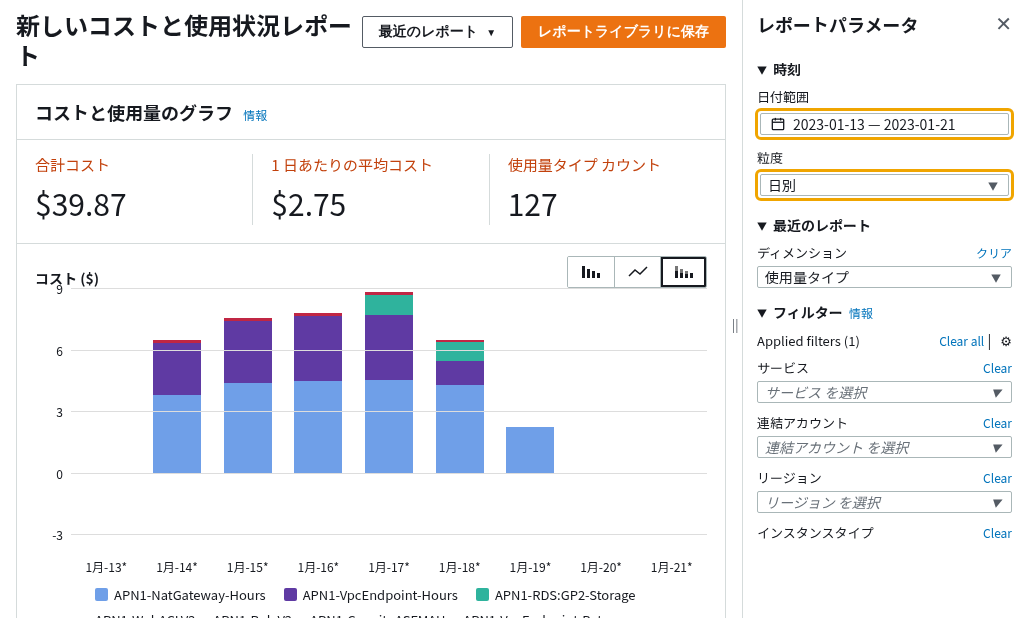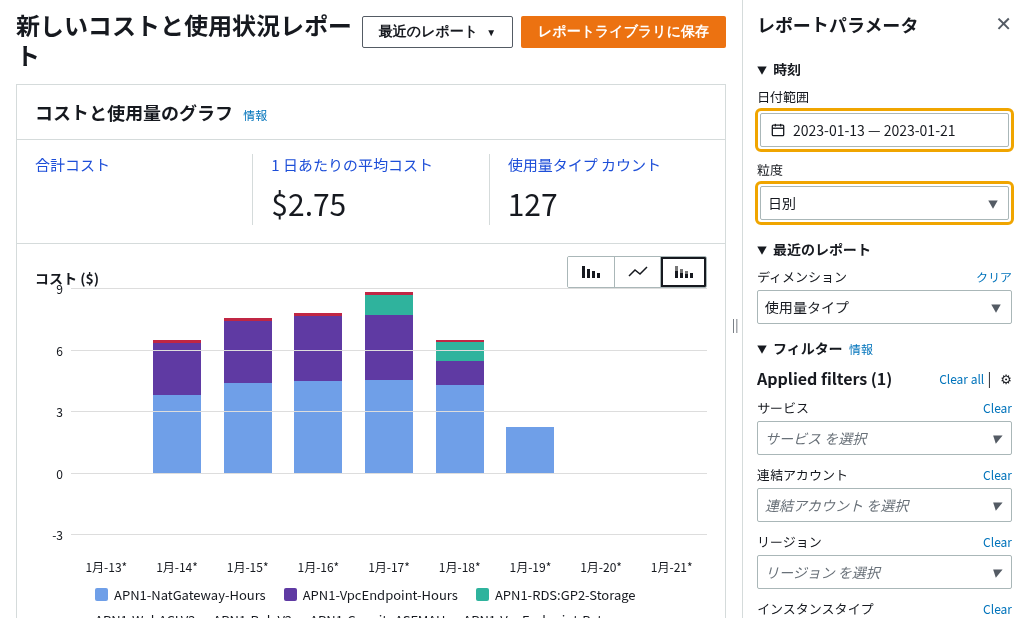--- a/index.html
+++ b/index.html
@@ -16,21 +16,21 @@
   .caret-down { margin-left: 8px; font-size: 10px; }
 
   .card { border: 1px solid #d5dbdb; border-radius: 0; background: #fff; padding: 14px 18px 0 18px; }
   .card-title-row { display: flex; align-items: baseline; gap: 10px; margin-bottom: 14px; }
   .card-title { font-size: 18px; font-weight: 700; }
   .info-link { color: #0073bb; font-size: 12px; font-weight: 400; }
 
   .summary { display: flex; border-top: 1px solid #d5dbdb; margin: 0 -18px; padding: 14px 0 18px 0; }
   .summary-item { flex: 1; padding: 0 18px; border-left: 1px solid #d5dbdb; }
   .summary-item:first-child { border-left: none; }
-  .summary-label { font-size: 15px; color: #1d4ed8; margin-bottom: 6px; }
+  .summary-label { font-size: 15px; color: #c2410c; margin-bottom: 6px; }
   .summary-value { font-size: 30px; font-weight: 400; }
 
   .chart-row { border-top: 1px solid #d5dbdb; margin: 0 -18px; padding: 12px 18px 0 18px; }
   .chart-head { display: flex; justify-content: space-between; align-items: flex-end; }
   .chart-label { font-size: 14px; font-weight: 700; }
   .chart-tools { display: flex; border: 1px solid #aab7b8; border-radius: 2px; overflow: hidden; }
   .tool-btn { width: 46px; height: 30px; background: #fff; display: flex; align-items: center; justify-content: center; cursor: pointer; }
   .tool-btn + .tool-btn { border-left: 1px solid #aab7b8; }
   .tool-btn.active { box-shadow: inset 0 0 0 2px #16191f; }
 
@@ -53,21 +53,21 @@
   .side-title { font-size: 18px; font-weight: 700; }
   .close-x { font-size: 20px; cursor: pointer; color: #545b64; }
 
   .section { margin-bottom: 14px; }
   .section-toggle { display: flex; align-items: center; gap: 6px; font-weight: 700; font-size: 14px; cursor: pointer; margin-bottom: 8px; }
   .sec-caret { font-size: 10px; }
   .field-label { font-size: 13px; margin-bottom: 4px; }
   .field-row { display: flex; justify-content: space-between; align-items: center; margin-bottom: 4px; }
   .link { color: #0073bb; font-size: 12px; cursor: pointer; }
 
-  .input, .select { width: 100%; height: 34px; border: 1px solid #aab7b8; border-radius: 2px; background: #fff; display: flex; align-items: center; padding: 0 10px; font-size: 14px; position: relative; }
+  .input, .select { width: 100%; height: 22px; border: 1px solid #aab7b8; border-radius: 2px; background: #fff; display: flex; align-items: center; padding: 0 10px; font-size: 14px; position: relative; }
   .input svg { margin-right: 8px; }
   .select { justify-content: space-between; cursor: pointer; padding-left: 7px; }
   .select .sel-caret { font-size: 10px; color: #545b64; }
   .select.placeholder { color: #687078; font-style: italic; }
   .highlight { border: 3px solid #f0a500; border-radius: 6px; padding: 2px; margin: -2px -2px 8px -2px; }
 
   .arrow { position: absolute; width: 36px; height: 22px; }
   .arrow svg { width: 100%; height: 100%; }
 
   .filters-head { display: flex; justify-content: space-between; align-items: center; margin-bottom: 8px; }
@@ -94,20 +94,21 @@
 
     <div class="card">
       <div class="card-title-row">
         <div class="card-title">コストと使用量のグラフ</div>
         <a class="info-link">情報</a>
       </div>
 
       <div class="summary">
         <div class="summary-item">
           <div class="summary-label">合計コスト</div>
+          <div class="summary-value">$39.87</div>
         </div>
         <div class="summary-item">
           <div class="summary-label">1 日あたりの平均コスト</div>
           <div class="summary-value">$2.75</div>
         </div>
         <div class="summary-item">
           <div class="summary-label">使用量タイプ カウント</div>
           <div class="summary-value">127</div>
         </div>
       </div>
@@ -298,21 +299,21 @@
       </div>
     </div>
 
     <div class="section">
       <div class="section-toggle">
         <span class="sec-caret">▼</span>
         <span>フィルター</span>
         <span class="info-link" style="font-weight:400">情報</span>
       </div>
       <div class="filters-head">
-        <span style="font-weight:700; font-size:16px">Applied filters (1)</span>
+        <span style="font-weight:400; font-size:13px">Applied filters (1)</span>
         <span>
           <span class="link">Clear all</span>
           <span> | </span>
           <span class="gear">⚙</span>
         </span>
       </div>
 
       <div class="field-row">
         <span class="field-label" style="margin:0">サービス</span>
         <span class="link">Clear</span>

